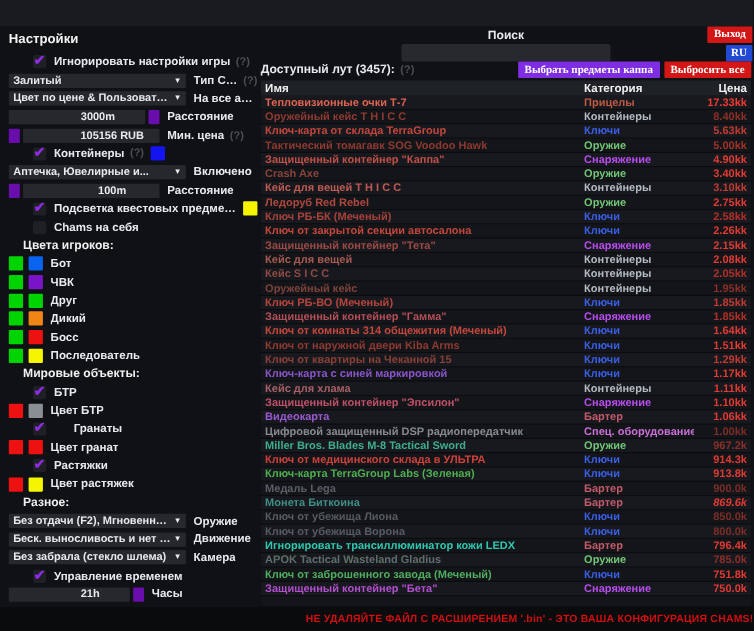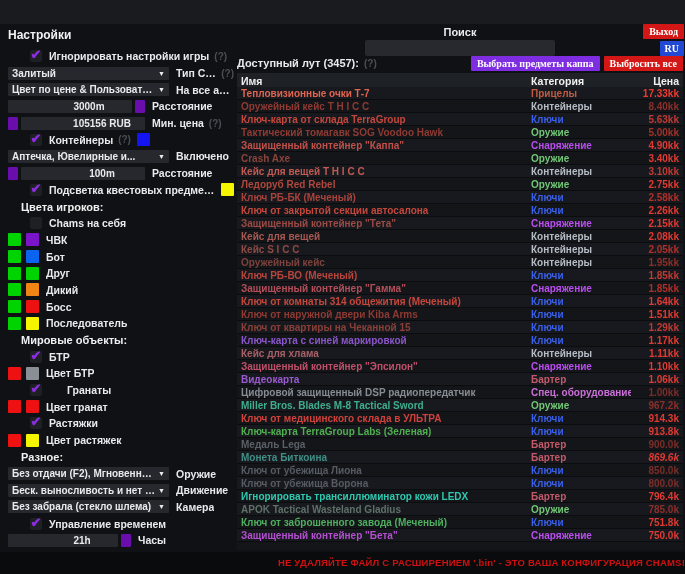--- a/index.html
+++ b/index.html
@@ -124,34 +124,34 @@
         <div class="tbox" style="width: 124px;">100m</div>
         <span class="slabel">Расстояние</span>
       </div>
       <div class="srow checkrow">
         <span class="checkbox">
           <span class="tick">✔</span>
         </span>
         <span class="slabel" style="margin-left: 0px;">Подсветка квестовых предметов</span>
         <span class="cswatch" style="background: rgb(245, 245, 0); margin-left: 6px;"></span>
       </div>
-      <div class="srow header">Цвета игроков:</div>
       <div class="srow checkrow">
         <span class="checkbox"></span>
         <span class="slabel" style="margin-left: 0px;">Chams на себя</span>
       </div>
+      <div class="srow header">Цвета игроков:</div>
+      <div class="srow">
+        <span class="cswatch gap5" style="background: rgb(0, 212, 0);"></span>
+        <span class="cswatch" style="background: rgb(10, 100, 240);"></span>
+        <span class="slabel">Бот</span>
+      </div>
       <div class="srow">
         <span class="cswatch gap5" style="background: rgb(0, 212, 0);"></span>
         <span class="cswatch" style="background: rgb(122, 20, 200);"></span>
         <span class="slabel">ЧВК</span>
-      </div>
-      <div class="srow">
-        <span class="cswatch gap5" style="background: rgb(0, 212, 0);"></span>
-        <span class="cswatch" style="background: rgb(10, 100, 240);"></span>
-        <span class="slabel">Бот</span>
       </div>
       <div class="srow">
         <span class="cswatch gap5" style="background: rgb(0, 212, 0);"></span>
         <span class="cswatch" style="background: rgb(0, 212, 0);"></span>
         <span class="slabel">Друг</span>
       </div>
       <div class="srow">
         <span class="cswatch gap5" style="background: rgb(0, 212, 0);"></span>
         <span class="cswatch" style="background: rgb(240, 132, 20);"></span>
         <span class="slabel">Дикий</span>

